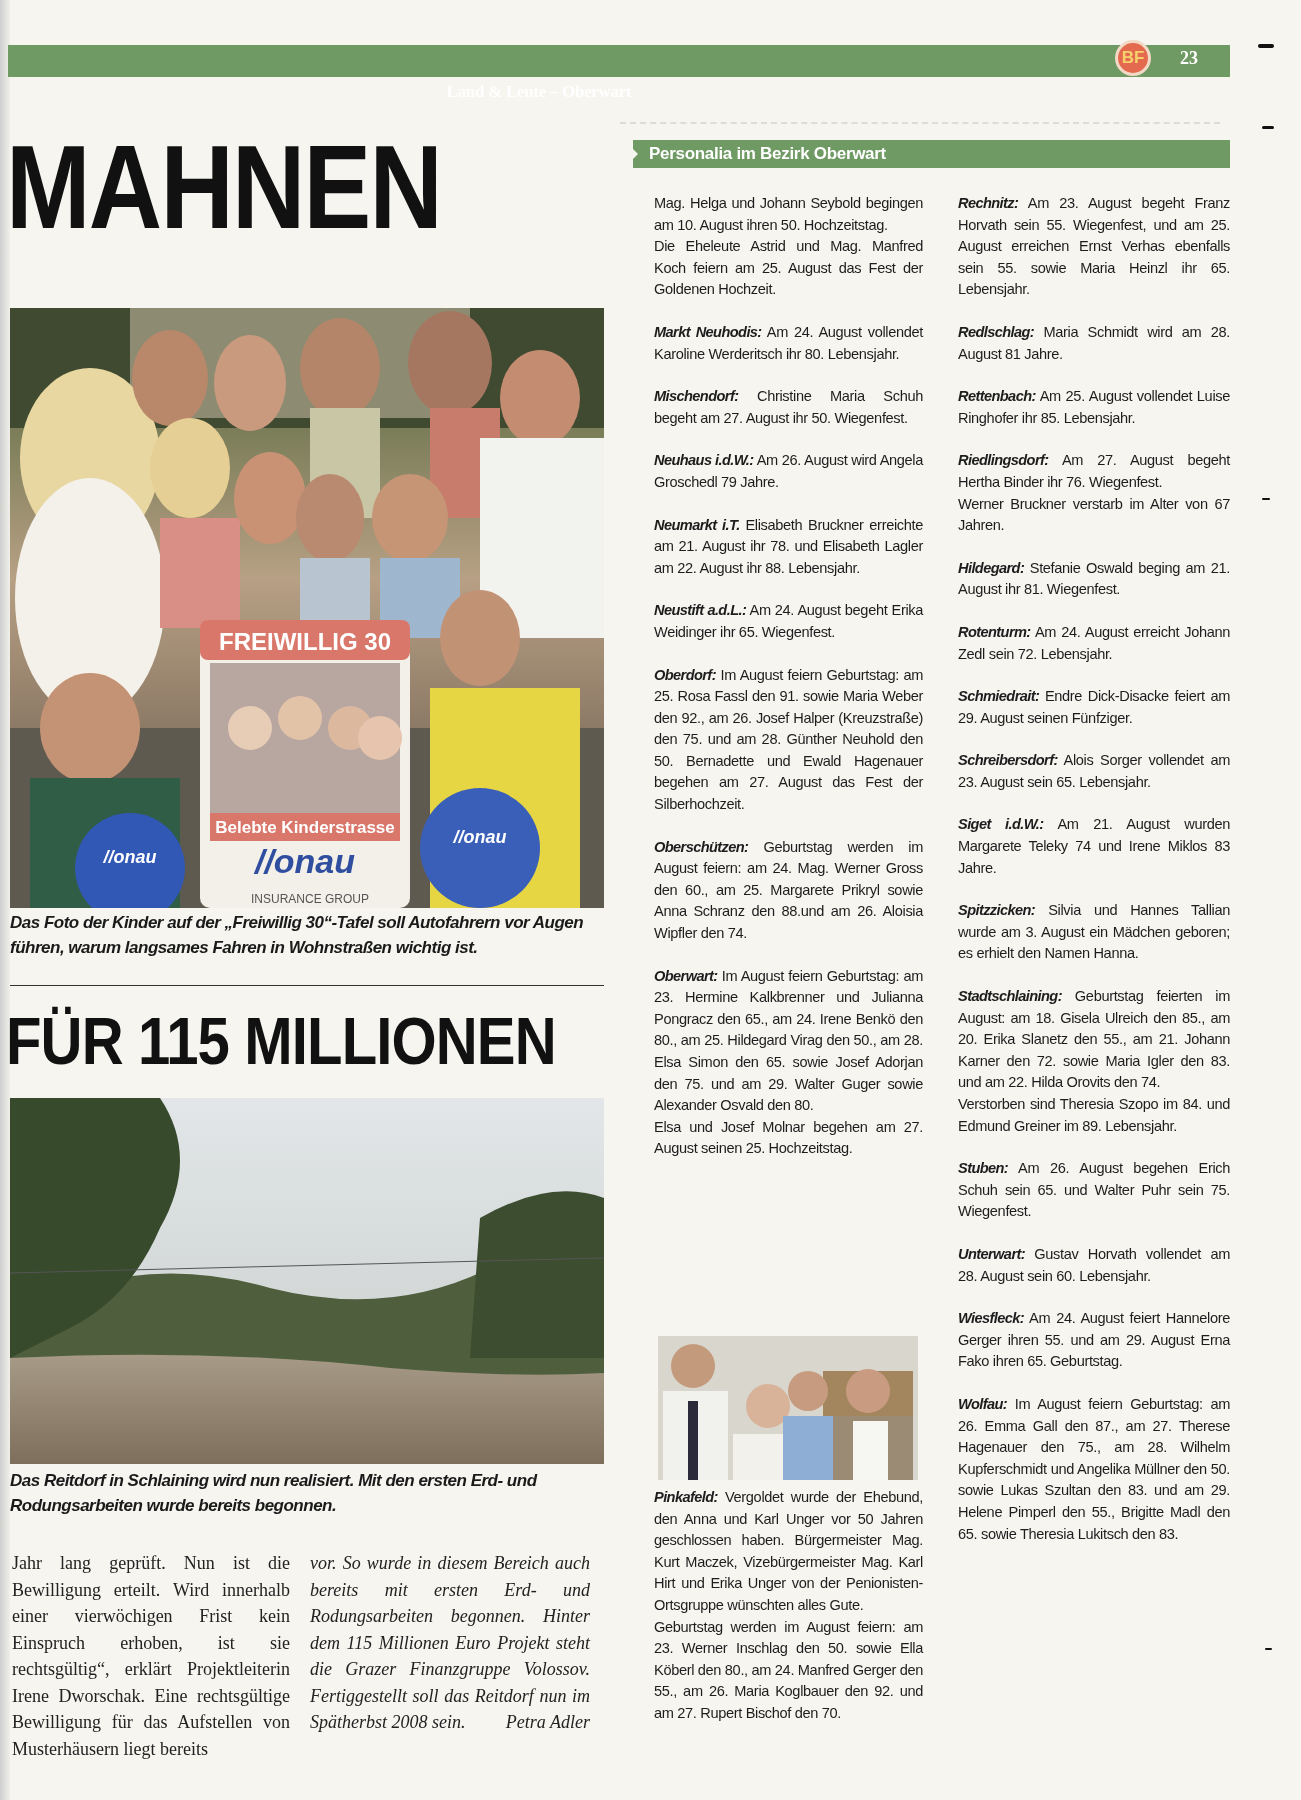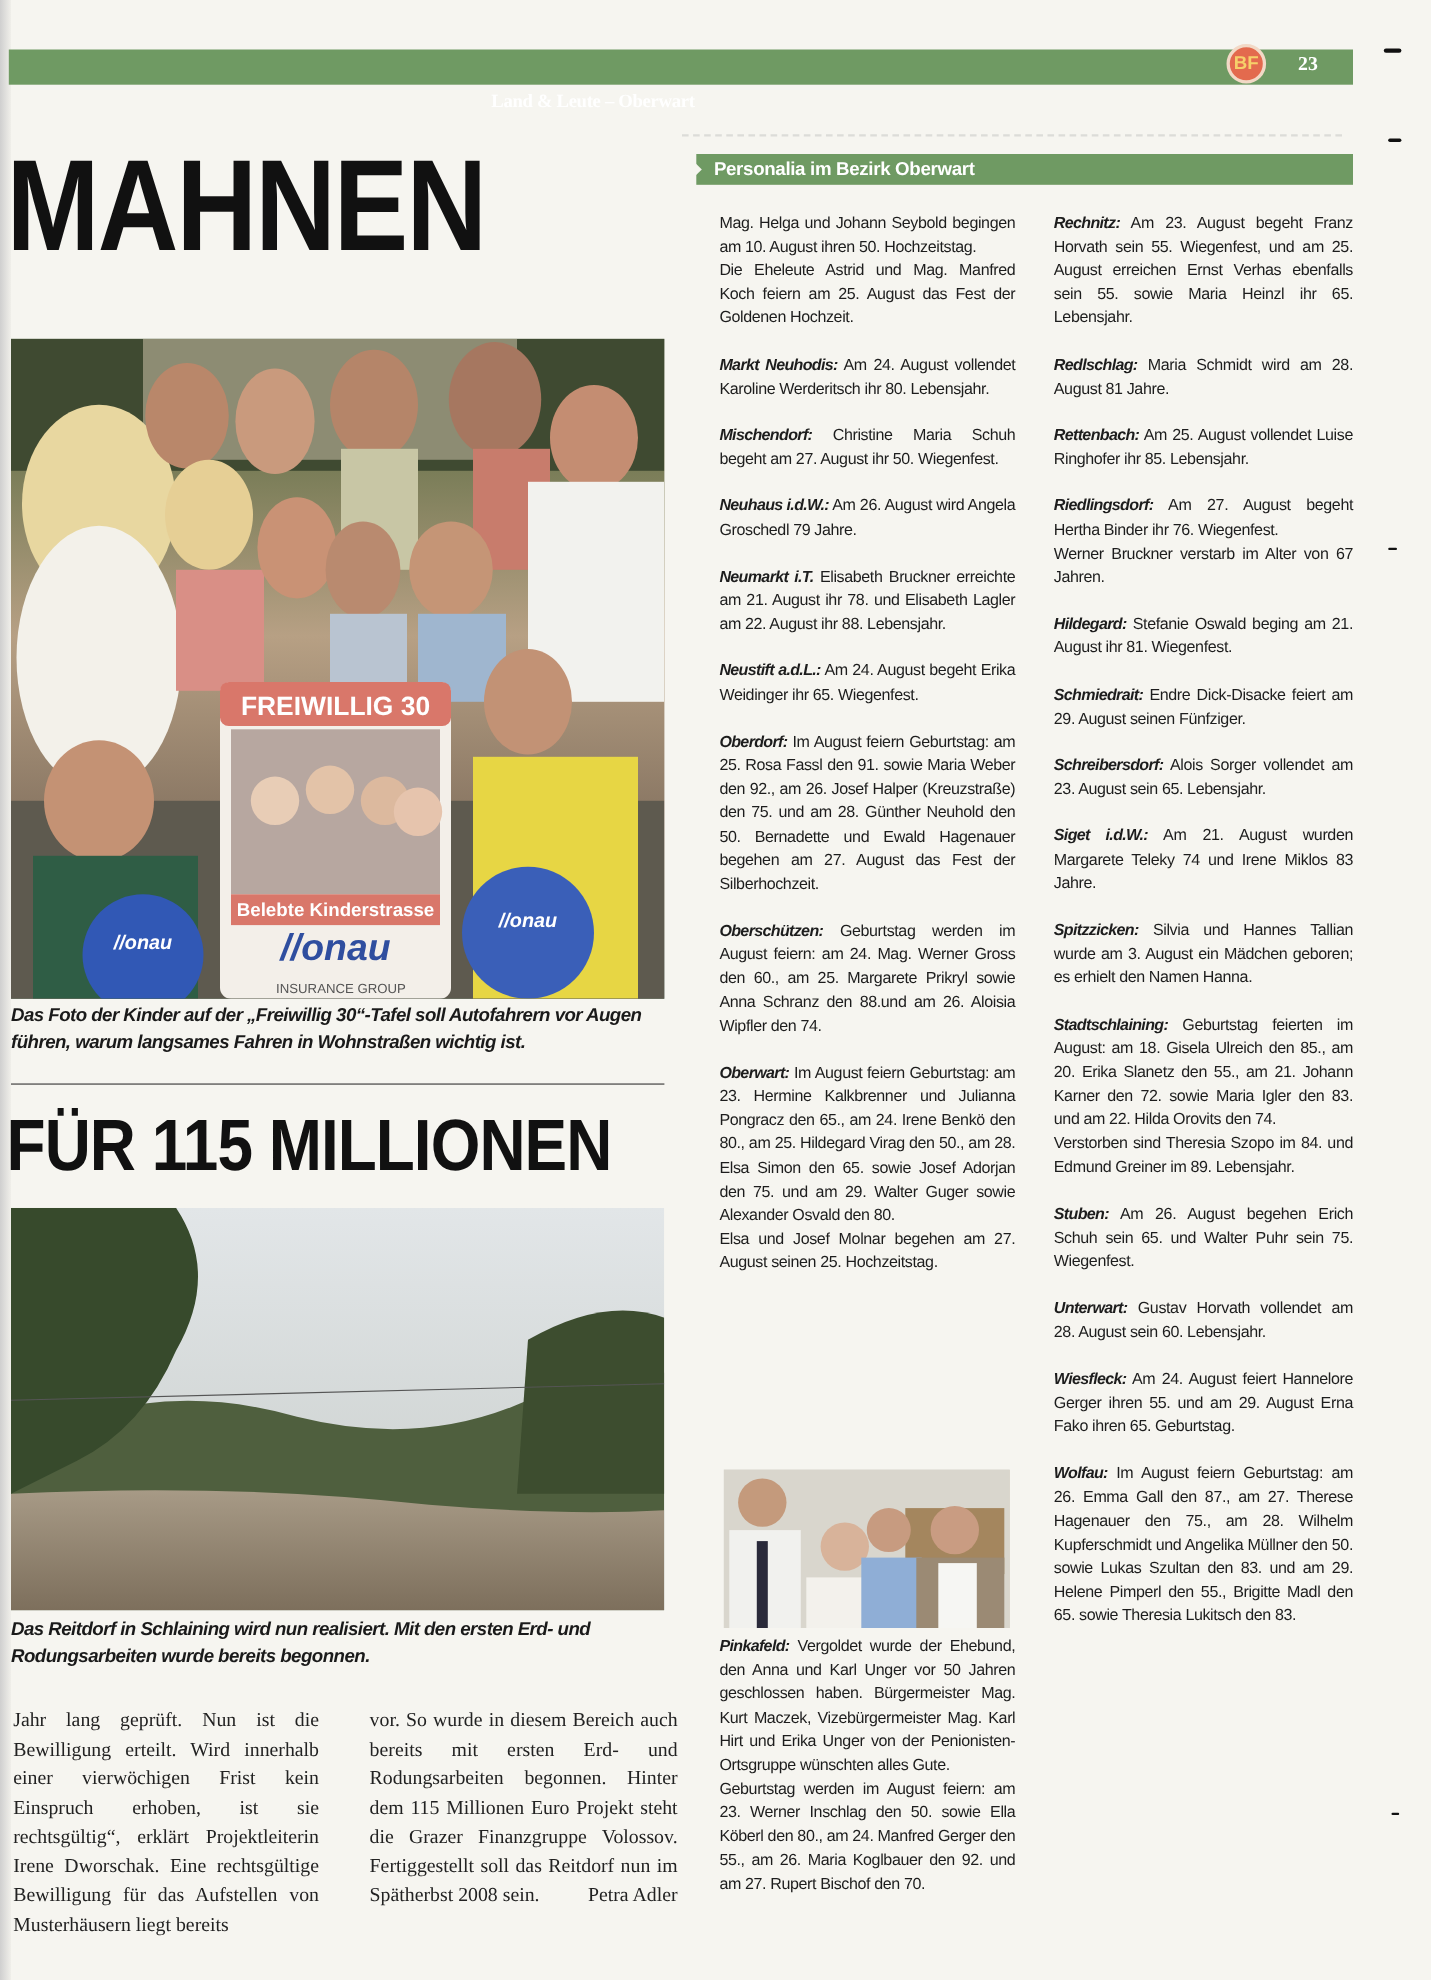--- a/index.html
+++ b/index.html
@@ -111,21 +111,21 @@
     <path d="M470 120 Q540 80 594 100 L594 260 L460 260Z" fill="#3d4d2f"></path>
     <path d="M0 260 Q200 250 380 270 Q500 280 594 275 L594 366 L0 366Z" fill="url(#soil)"></path>
     <path d="M0 0 L150 0 Q190 60 150 130 Q120 200 60 230 L0 260Z" fill="#374a2c"></path>
     <line x1="0" y1="175" x2="594" y2="160" stroke="#555" stroke-width="1"></line>
   </svg>
 </div>
 
 <div class="caption" style="top:1468px;width:600px;">Das Reitdorf in Schlaining wird nun realisiert. Mit den ersten Erd- und Rodungsarbeiten wurde bereits begonnen.</div>
 
 <div class="bodycol" style="left:12px;width:278px;">Jahr lang geprüft. Nun ist die Bewilligung erteilt. Wird innerhalb einer vierwöchigen Frist kein Einspruch erhoben, ist sie rechtsgültig“, erklärt Projektleiterin Irene Dworschak. Eine rechtsgültige Bewilligung für das Aufstellen von Musterhäusern liegt bereits</div>
-<div class="bodycol" style="left:336px;width:280px;">
+<div class="bodycol" style="left:310px;width:280px;font-style:italic;">
   <span>vor. So wurde in diesem Bereich auch bereits mit ersten Erd- und Rodungsarbeiten begonnen. Hinter dem 115 Millionen Euro Projekt steht die Grazer Finanzgruppe Volossov. Fertiggestellt soll das Reitdorf nun im Spätherbst 2008 sein.</span>
   <span class="byline">Petra Adler</span>
 </div>
 
 <div class="section-bar">Personalia im Bezirk Oberwart</div>
 
 <div class="col" id="pcol1" style="left:654px;top:193px;width:269px;">
   <div class="entry">
     <div>Mag. Helga und Johann Seybold begingen am 10. August ihren 50. Hochzeitstag.</div>
     <div>Die Eheleute Astrid und Mag. Manfred Koch feiern am 25. August das Fest der Goldenen Hochzeit.</div>
@@ -160,20 +160,21 @@
 <div class="col" id="pcol1b" style="left:654px;top:1487px;width:269px;">
     <div class="entry"><span class="place">Pinkafeld:</span> <span>Vergoldet wurde der Ehebund, den Anna und Karl Unger vor 50 Jahren geschlossen haben. Bürgermeister Mag. Kurt Maczek, Vizebürgermeister Mag. Karl Hirt und Erika Unger von der Penionisten-Ortsgruppe wünschten alles Gute.</span><div>Geburtstag werden im August feiern: am 23. Werner Inschlag den 50. sowie Ella Köberl den 80., am 24. Manfred Gerger den 55., am 26. Maria Koglbauer den 92. und am 27. Rupert Bischof den 70.</div></div>
   </div>
 
 <div class="col" id="pcol2" style="left:958px;top:193px;width:272px;">
     <div class="entry"><span class="place">Rechnitz:</span> <span>Am 23. August begeht Franz Horvath sein 55. Wiegenfest, und am 25. August erreichen Ernst Verhas ebenfalls sein 55. sowie Maria Heinzl ihr 65. Lebensjahr.</span></div>
     <div class="entry"><span class="place">Redlschlag:</span> <span>Maria Schmidt wird am 28. August 81 Jahre.</span></div>
     <div class="entry"><span class="place">Rettenbach:</span> <span>Am 25. August vollendet Luise Ringhofer ihr 85. Lebensjahr.</span></div>
     <div class="entry"><span class="place">Riedlingsdorf:</span> <span>Am 27. August begeht Hertha Binder ihr 76. Wiegenfest.</span><div>Werner Bruckner verstarb im Alter von 67 Jahren.</div></div>
     <div class="entry"><span class="place">Hildegard:</span> <span>Stefanie Oswald beging am 21. August ihr 81. Wiegenfest.</span></div>
+    <div class="entry"><span class="place">Rotenturm:</span> <span>Am 24. August erreicht Johann Zedl sein 72. Lebensjahr.</span></div>
     <div class="entry"><span class="place">Schmiedrait:</span> <span>Endre Dick-Disacke feiert am 29. August seinen Fünfziger.</span></div>
     <div class="entry"><span class="place">Schreibersdorf:</span> <span>Alois Sorger vollendet am 23. August sein 65. Lebensjahr.</span></div>
     <div class="entry"><span class="place">Siget i.d.W.:</span> <span>Am 21. August wurden Margarete Teleky 74 und Irene Miklos 83 Jahre.</span></div>
     <div class="entry"><span class="place">Spitzzicken:</span> <span>Silvia und Hannes Tallian wurde am 3. August ein Mädchen geboren; es erhielt den Namen Hanna.</span></div>
     <div class="entry"><span class="place">Stadtschlaining:</span> <span>Geburtstag feierten im August: am 18. Gisela Ulreich den 85., am 20. Erika Slanetz den 55., am 21. Johann Karner den 72. sowie Maria Igler den 83. und am 22. Hilda Orovits den 74.</span><div>Verstorben sind Theresia Szopo im 84. und Edmund Greiner im 89. Lebensjahr.</div></div>
     <div class="entry"><span class="place">Stuben:</span> <span>Am 26. August begehen Erich Schuh sein 65. und Walter Puhr sein 75. Wiegenfest.</span></div>
     <div class="entry"><span class="place">Unterwart:</span> <span>Gustav Horvath vollendet am 28. August sein 60. Lebensjahr.</span></div>
     <div class="entry"><span class="place">Wiesfleck:</span> <span>Am 24. August feiert Hannelore Gerger ihren 55. und am 29. August Erna Fako ihren 65. Geburtstag.</span></div>
     <div class="entry"><span class="place">Wolfau:</span> <span>Im August feiern Geburtstag: am 26. Emma Gall den 87., am 27. Therese Hagenauer den 75., am 28. Wilhelm Kupferschmidt und Angelika Müllner den 50. sowie Lukas Szultan den 83. und am 29. Helene Pimperl den 55., Brigitte Madl den 65. sowie Theresia Lukitsch den 83.</span></div>
   </div>

